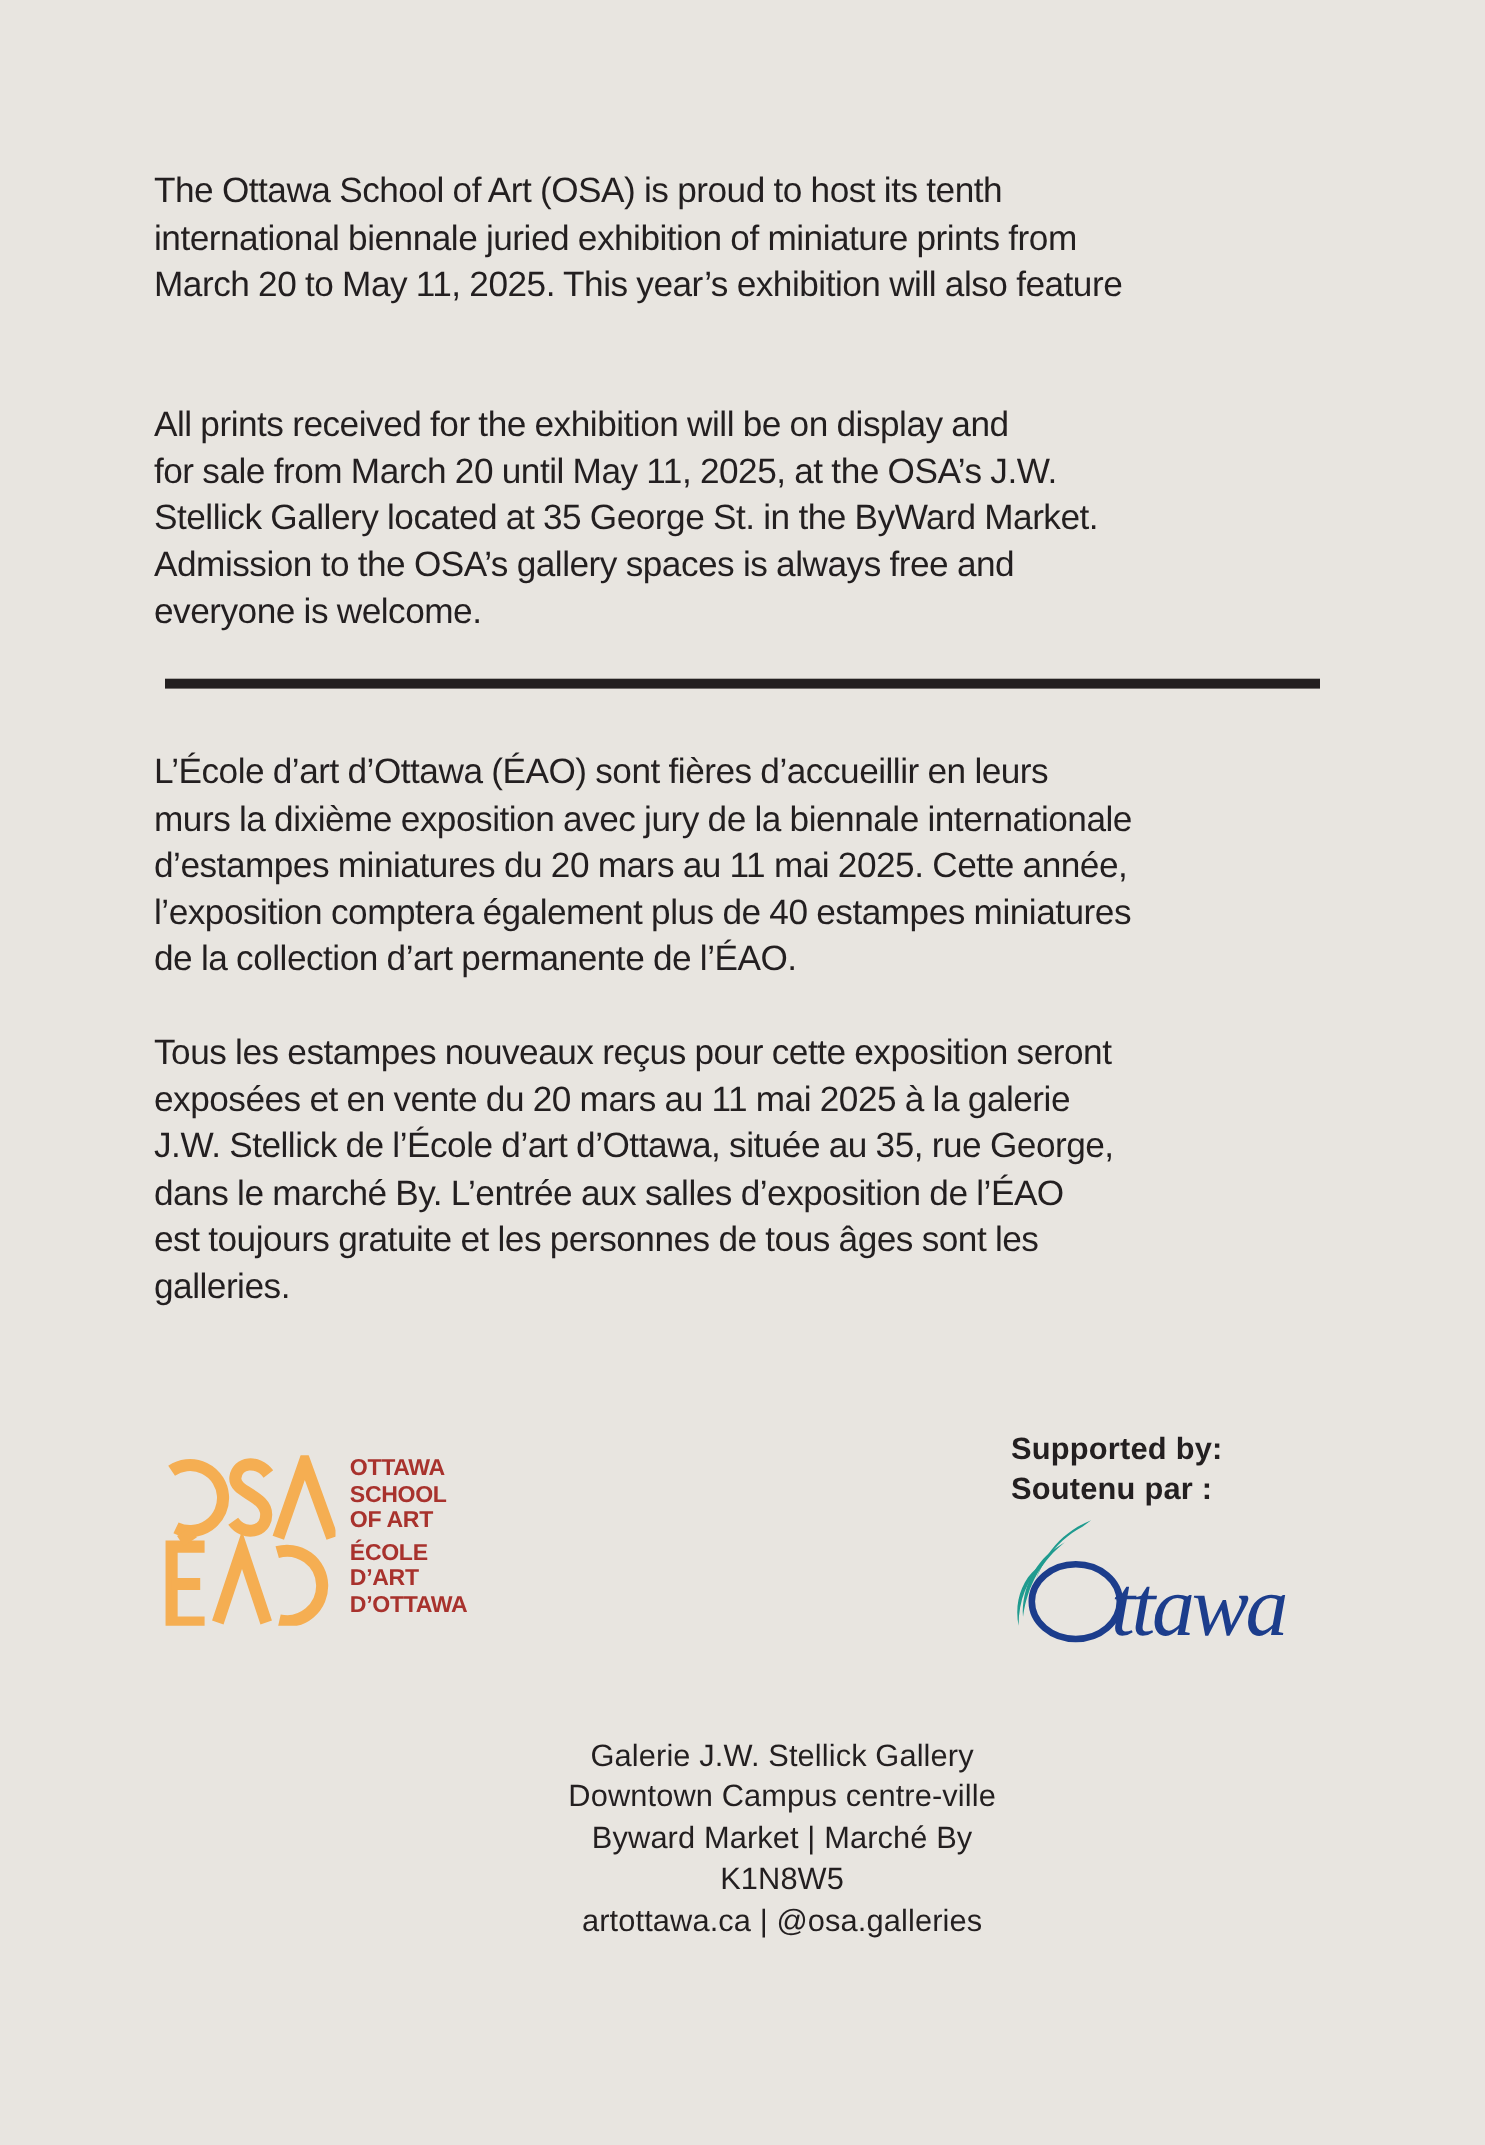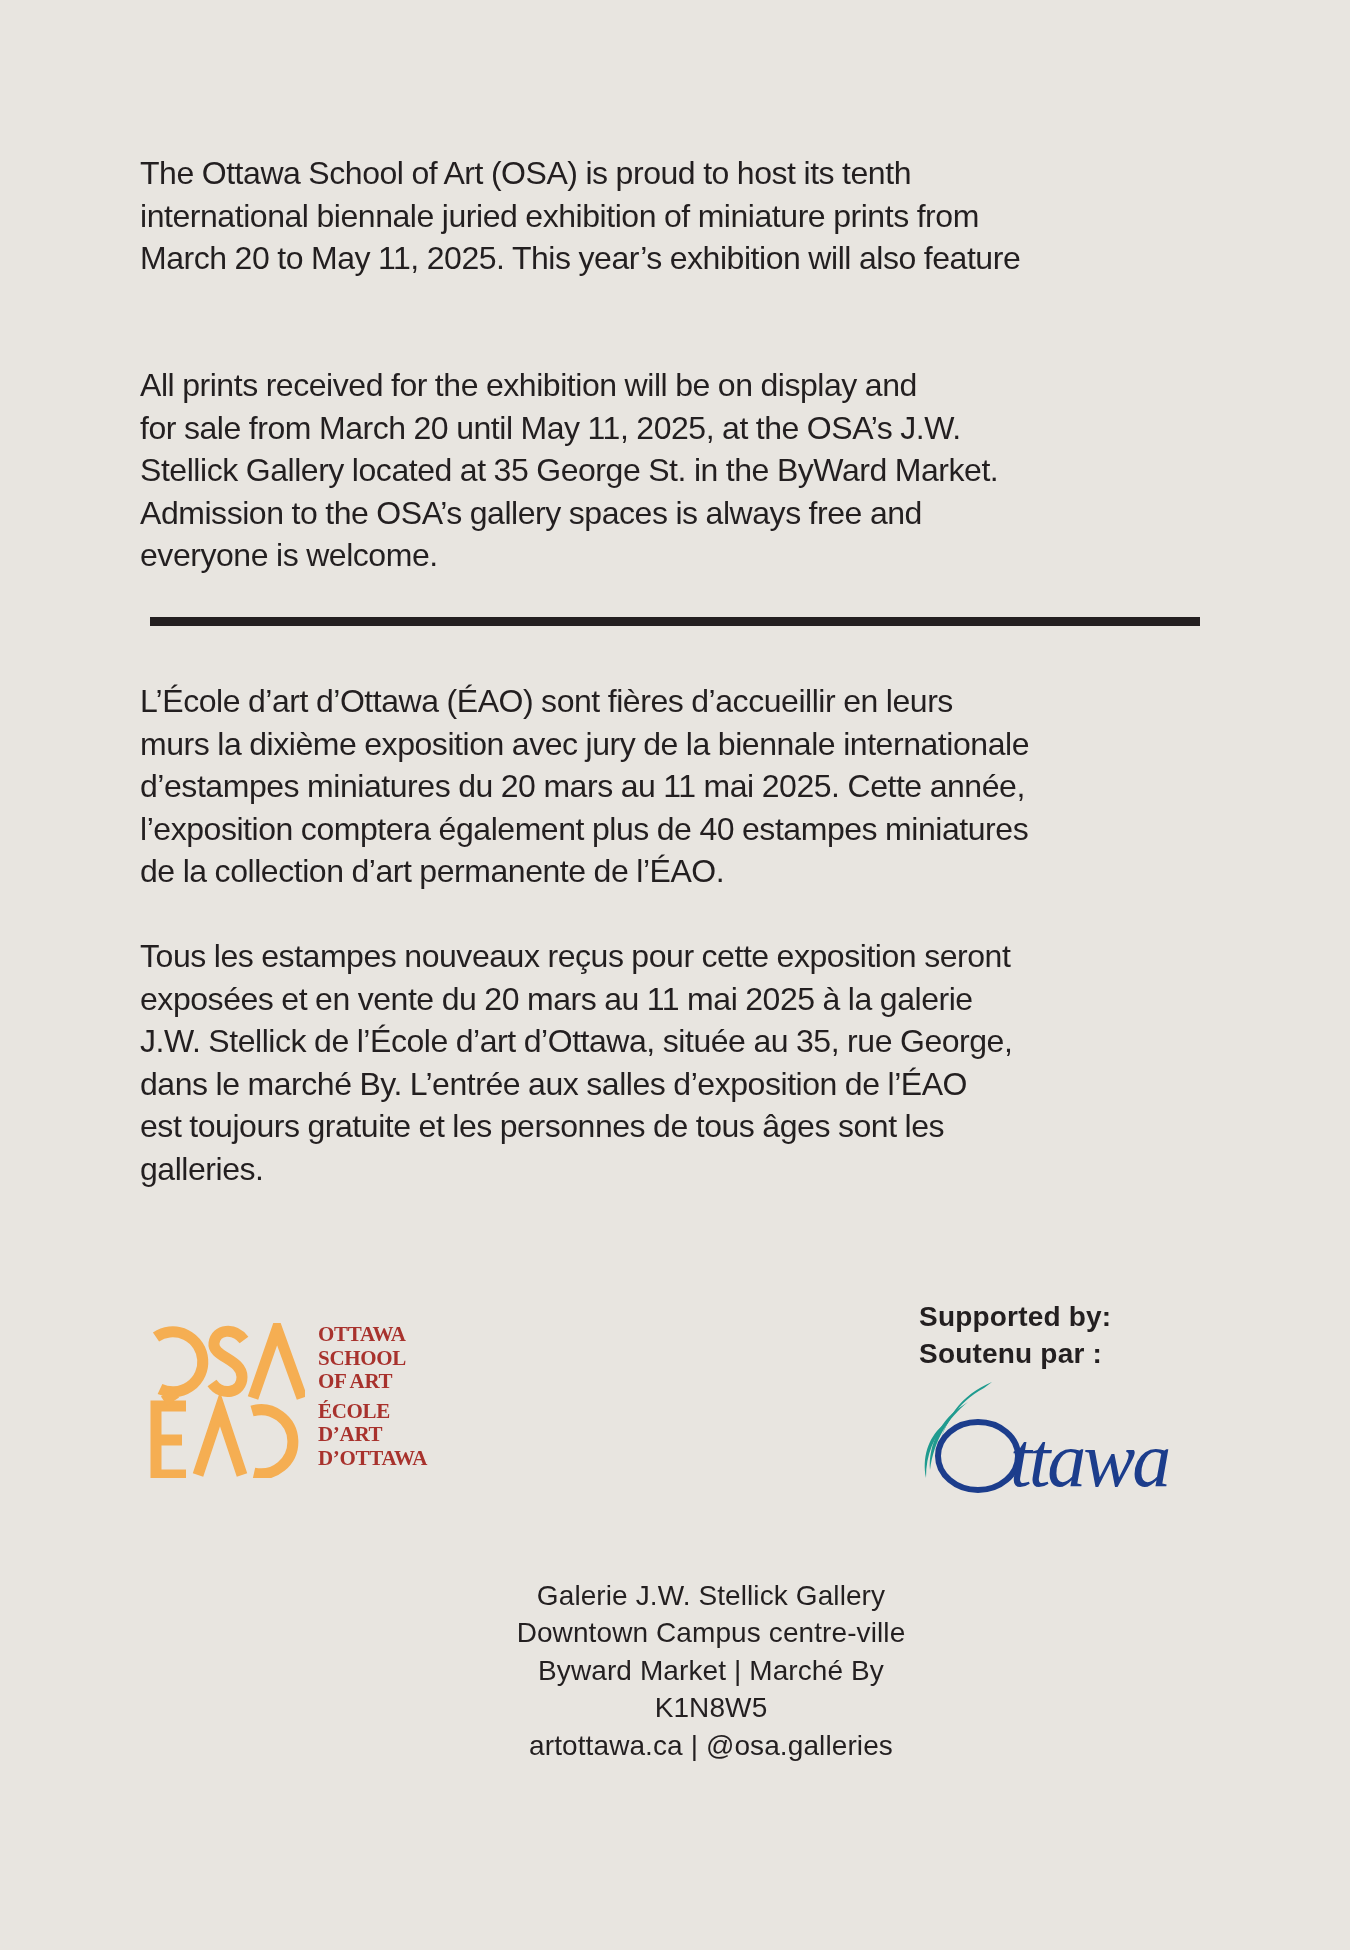--- a/index.html
+++ b/index.html
@@ -61,21 +61,21 @@
       top: 0;
       color: #a8322d;
       font-family: "Liberation Sans", sans-serif;
       font-weight: bold;
       font-size: 21px;
       line-height: 23.5px;
       letter-spacing: -0.3px;
     }
     .osa-wordmark .block { display: block; }
     .osa-wordmark .gap { height: 6px; display: block; }
-    .osa-wordmark .wl { display: block; white-space: nowrap; font-family: Liberation Serif, serif; }
+    .osa-wordmark .wl { display: block; white-space: nowrap; }
 
     
     .support {
       position: absolute;
       left: 919px;
       top: 1298px;
       font-size: 28px;
       line-height: 37px;
       letter-spacing: 0.2px;
       font-weight: bold;

